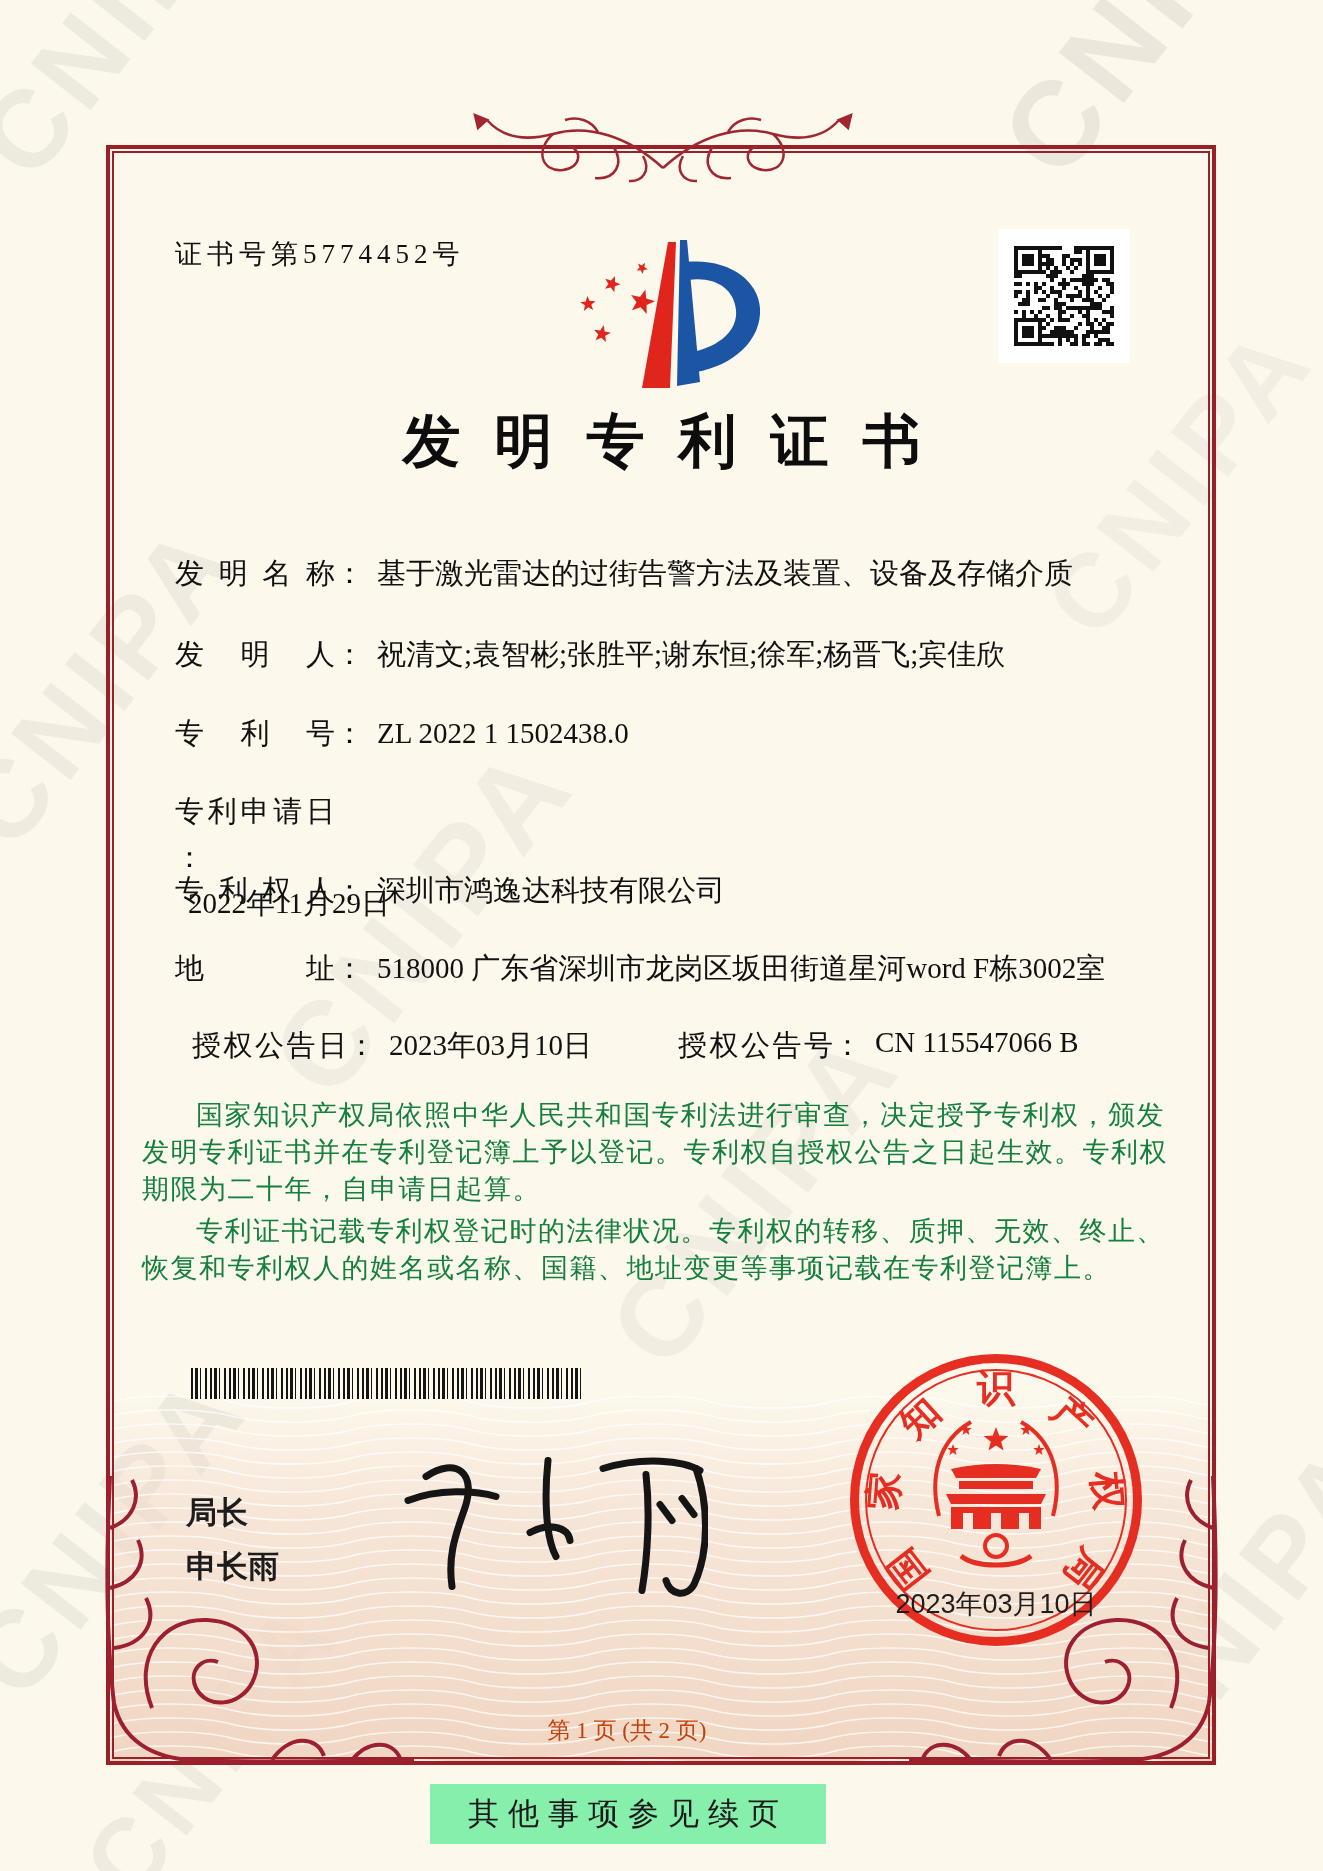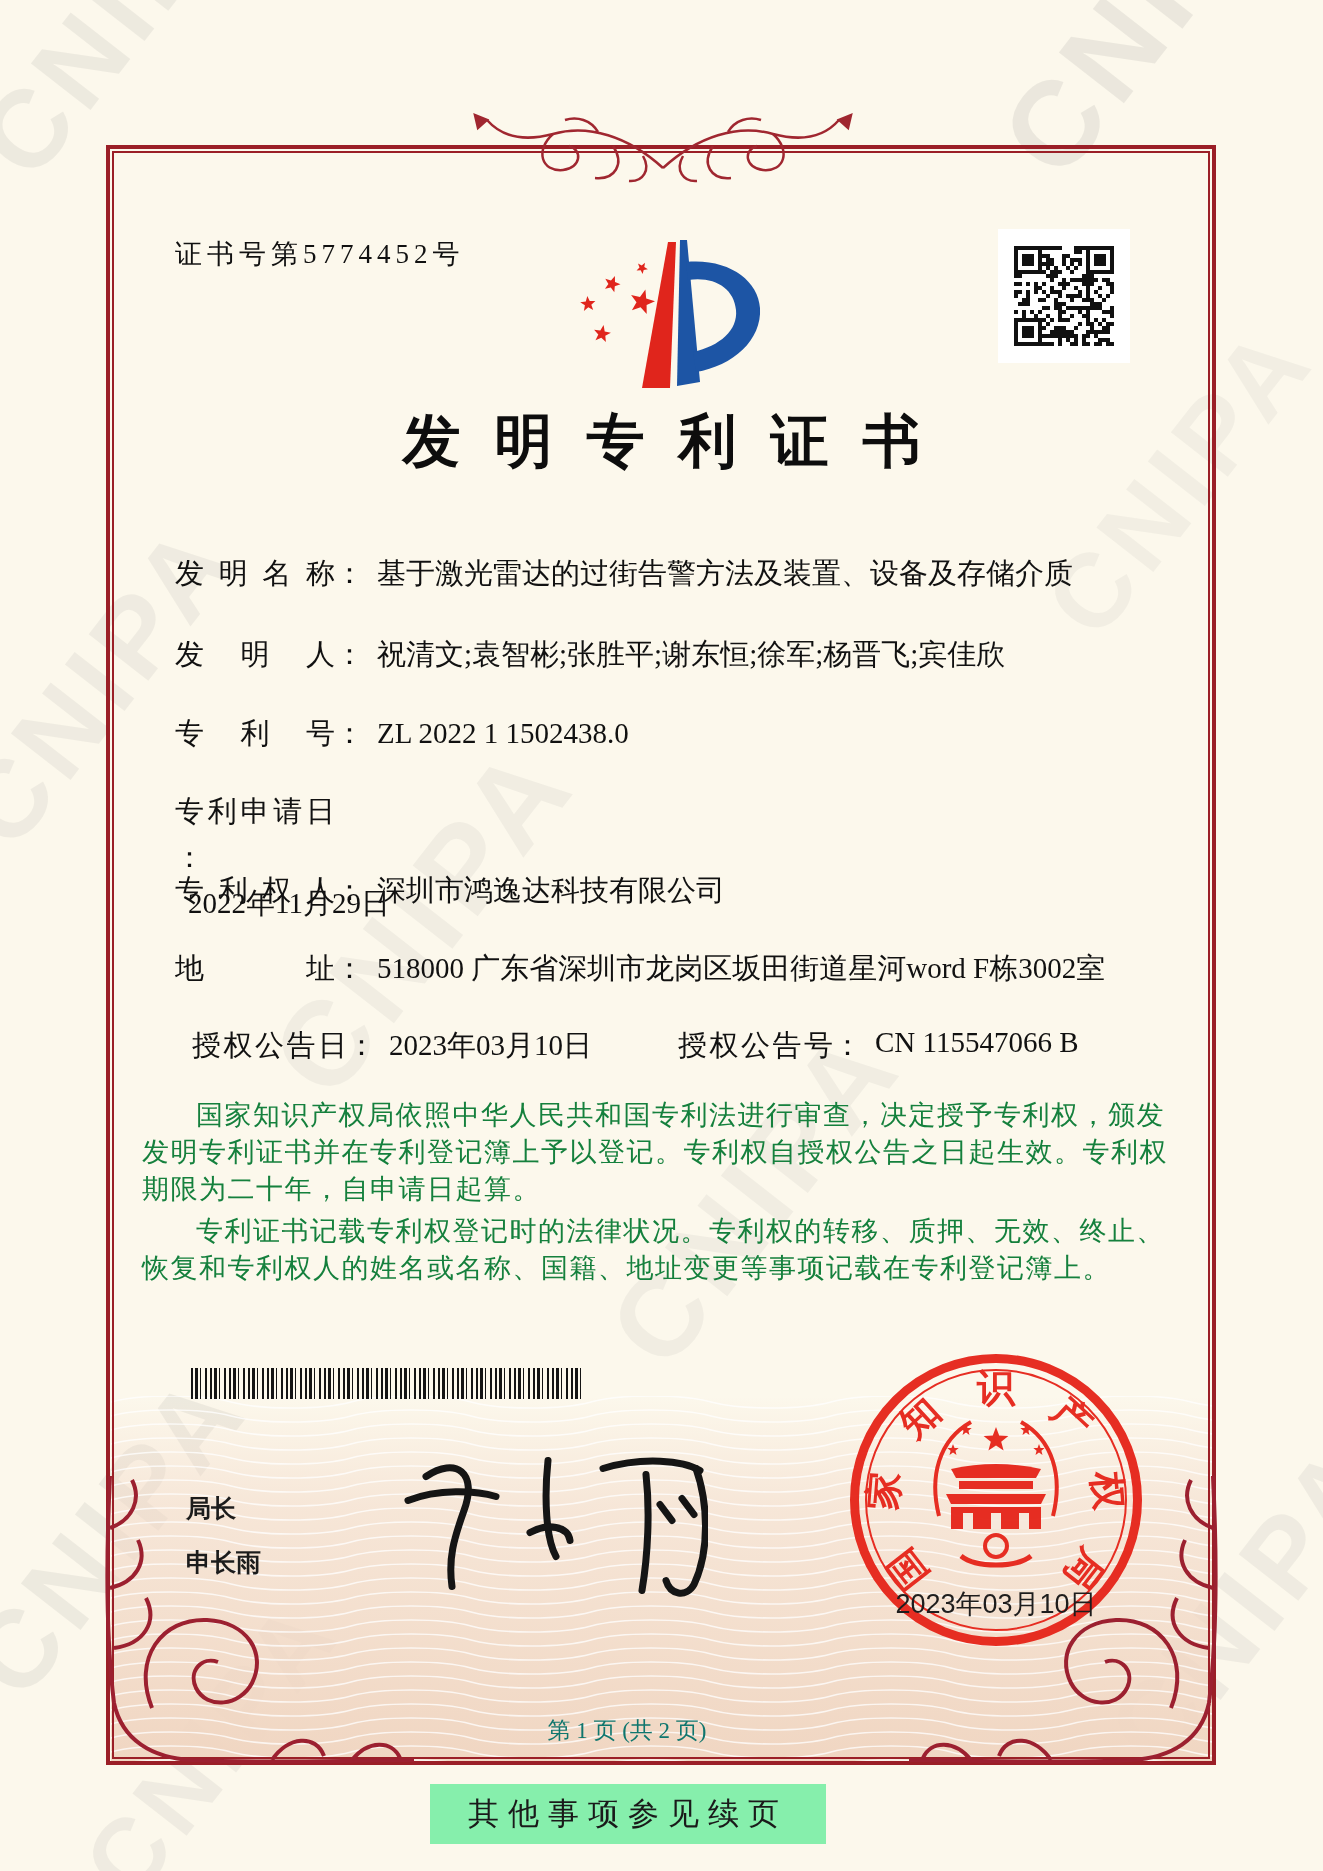--- a/index.html
+++ b/index.html
@@ -52,35 +52,35 @@
   .barcode{
     position:absolute;left:191px;top:1368px;width:393px;height:31px;
     background:repeating-linear-gradient(90deg,
       #141414 0 2px, transparent 2px 4px,
       #141414 4px 7px, transparent 7px 9px,
       #141414 9px 10px, transparent 10px 14px,
       #141414 14px 16px, transparent 16px 19px);
   }
   
   .official{position:absolute;left:186px;font-family:Liberation Mono, monospace;
-            font-weight:700;font-size:25px;color:#1c1c1c;}
+            font-weight:700;font-size:31px;color:#1c1c1c;}
   .sig{position:absolute;left:398px;top:1436px;width:310px;height:165px;}
   
   .seal{position:absolute;left:850px;top:1354px;width:292px;height:292px;opacity:.96;}
   .seal .ring-outer{position:absolute;inset:0;border:9px solid #e6261b;border-radius:50%;}
   .seal .ring-inner{position:absolute;inset:15px;border:2.5px solid #e6261b;border-radius:50%;}
   .seal .seal-char{
     position:absolute;left:50%;top:50%;color:#e6261b;font-weight:700;font-size:38px;
     font-family:"Liberation Serif","DejaVu Serif",serif;
   }
   .seal-emblem{position:absolute;left:71px;top:60px;}
   .seal-date{position:absolute;left:0;top:232px;width:100%;text-align:center;
              font-family:"Liberation Sans","DejaVu Sans",sans-serif;font-size:27px;color:#161616;}
   
-  .page-num{position:absolute;left:0;top:1715px;width:1254px;text-align:center;font-size:23px;color:#0f766e;}
+  .page-num{position:absolute;left:0;top:1715px;width:1254px;text-align:center;font-size:23px;color:#c2410c;}
   .continuation{
     position:absolute;left:628px;top:1784px;transform:translateX(-50%);
     background:#86efac;padding:9px 38px;font-size:31px;letter-spacing:9px;color:#1a1a1a;white-space:nowrap;
   }
 </style>
 </head>
 <body>
 
 <div id="wm-layer">
     <div class="wm" style="left: -70px; top: -50px; font-size: 110px; opacity: 0.1;">CNIPA</div>

